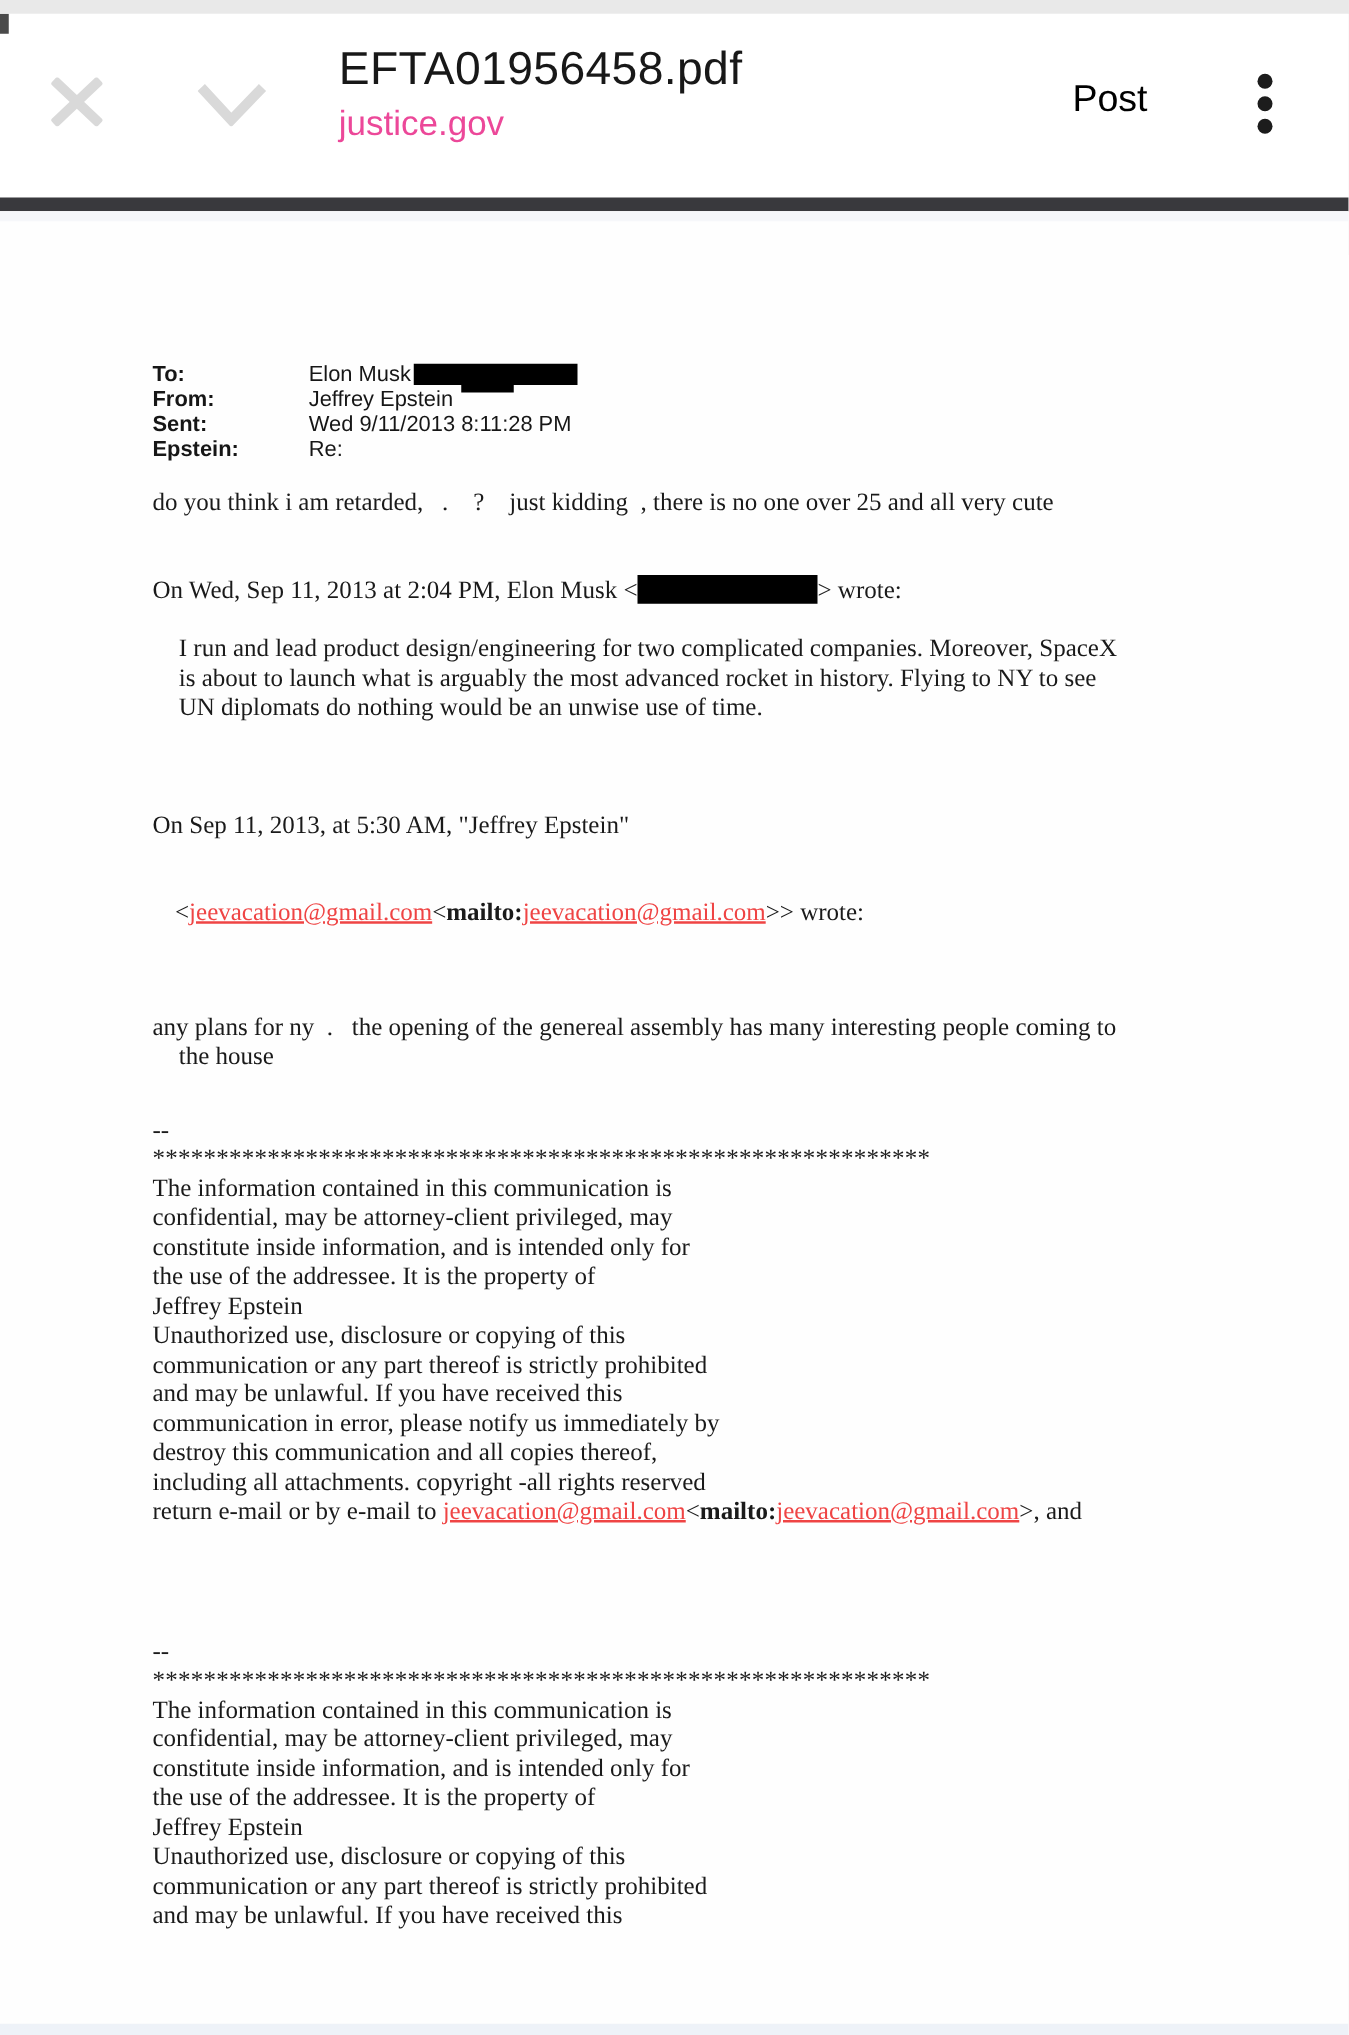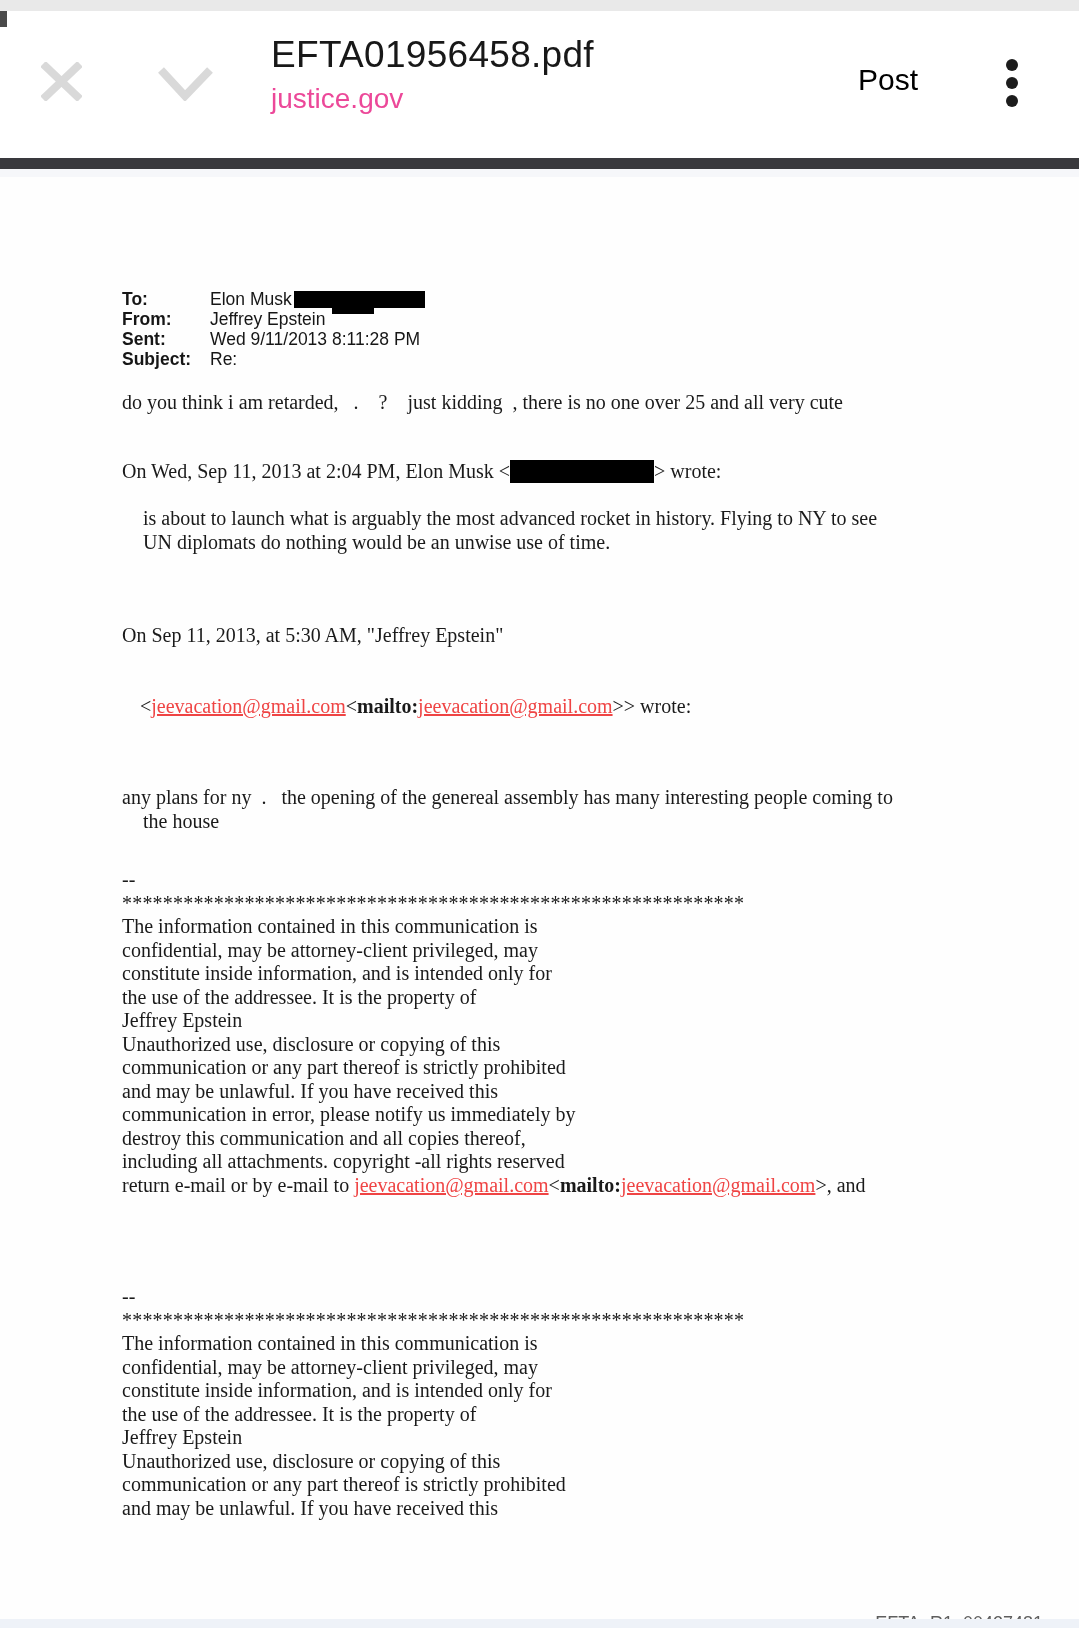--- a/index.html
+++ b/index.html
@@ -22,21 +22,21 @@
   .kebab .dot { width:12px; height:12px; border-radius:50%; background:#1c1c1c; margin-bottom:6px; }
 
   .divider { position:absolute; top:147px; left:0; right:0; height:11px; background:#39393d; }
 
   
   .doc { position:absolute; top:158px; left:0; right:0; bottom:0; background:#fefefe; overflow:hidden; }
   .doc-topband { height:8px; background:#f6f7fa; }
   .content { padding:112px 0 0 122px; color:#1a1a1a; }
 
   .meta { font-size:17.5px; line-height:20px; color:#161616; }
-  .meta-row { display:flex; }
+  .meta-row { display:flex;gap:37px; }
   .meta-label { width:88px; font-weight:bold; }
 
   .serif { font-family:"Liberation Serif", serif; font-size:20px; line-height:23.5px; white-space:pre; color:#1a1a1a; }
 
   .redact-to { display:inline-block; width:131px; height:17px; background:#000; vertical-align:-3px; position:relative; margin-left:2px; }
   .redact-to::after { content:""; position:absolute; left:38px; bottom:-6px; width:42px; height:6px; background:#000; }
   .redact-q1 { display:inline-block; width:144px; height:23px; background:#000; vertical-align:-5px; }
 
   .reply { margin-top:22px; }
   .q1-header { margin-top:45px; }
@@ -101,30 +101,30 @@
         </div>
         <div class="meta-row">
           <span class="meta-label">From:</span>
           <span>Jeffrey Epstein</span>
         </div>
         <div class="meta-row">
           <span class="meta-label">Sent:</span>
           <span>Wed 9/11/2013 8:11:28 PM</span>
         </div>
         <div class="meta-row">
-          <span class="meta-label">Subject:</span>
+          <span class="meta-label">Epstein:</span>
           <span>Re:</span>
         </div>
       </div>
 
       <div class="serif reply">do you think i am retarded,   .    ?    just kidding  , there is no one over 25 and all very cute</div>
 
       <div class="serif q1-header"><span>On Wed, Sep 11, 2013 at 2:04 PM, Elon Musk &lt;</span><span class="redact-q1"></span><span>&gt; wrote:</span></div>
 
-      <div class="serif q1-body"><div>is about to launch what is arguably the most advanced rocket in history. Flying to NY to see</div><div>UN diplomats do nothing would be an unwise use of time.</div></div>
+      <div class="serif q1-body"><div>I run and lead product design/engineering for two complicated companies. Moreover, SpaceX</div><div>is about to launch what is arguably the most advanced rocket in history. Flying to NY to see</div><div>UN diplomats do nothing would be an unwise use of time.</div></div>
 
       <div class="serif q2-header">
         <div>On Sep 11, 2013, at 5:30 AM, "Jeffrey Epstein"</div>
         <div class="q2-header-l2"><span>&lt;</span><span class="lnk">jeevacation@gmail.com</span><span>&lt;</span><span class="b">mailto:</span><span class="lnk">jeevacation@gmail.com</span><span>&gt;&gt; wrote:</span></div>
       </div>
 
       <div class="serif q2-body"><div>any plans for ny  .   the opening of the genereal assembly has many interesting people coming to</div><div>the house</div></div>
 
       <div class="serif sig1">--</div>
       <div class="serif asterisks">*************************************************************</div>

